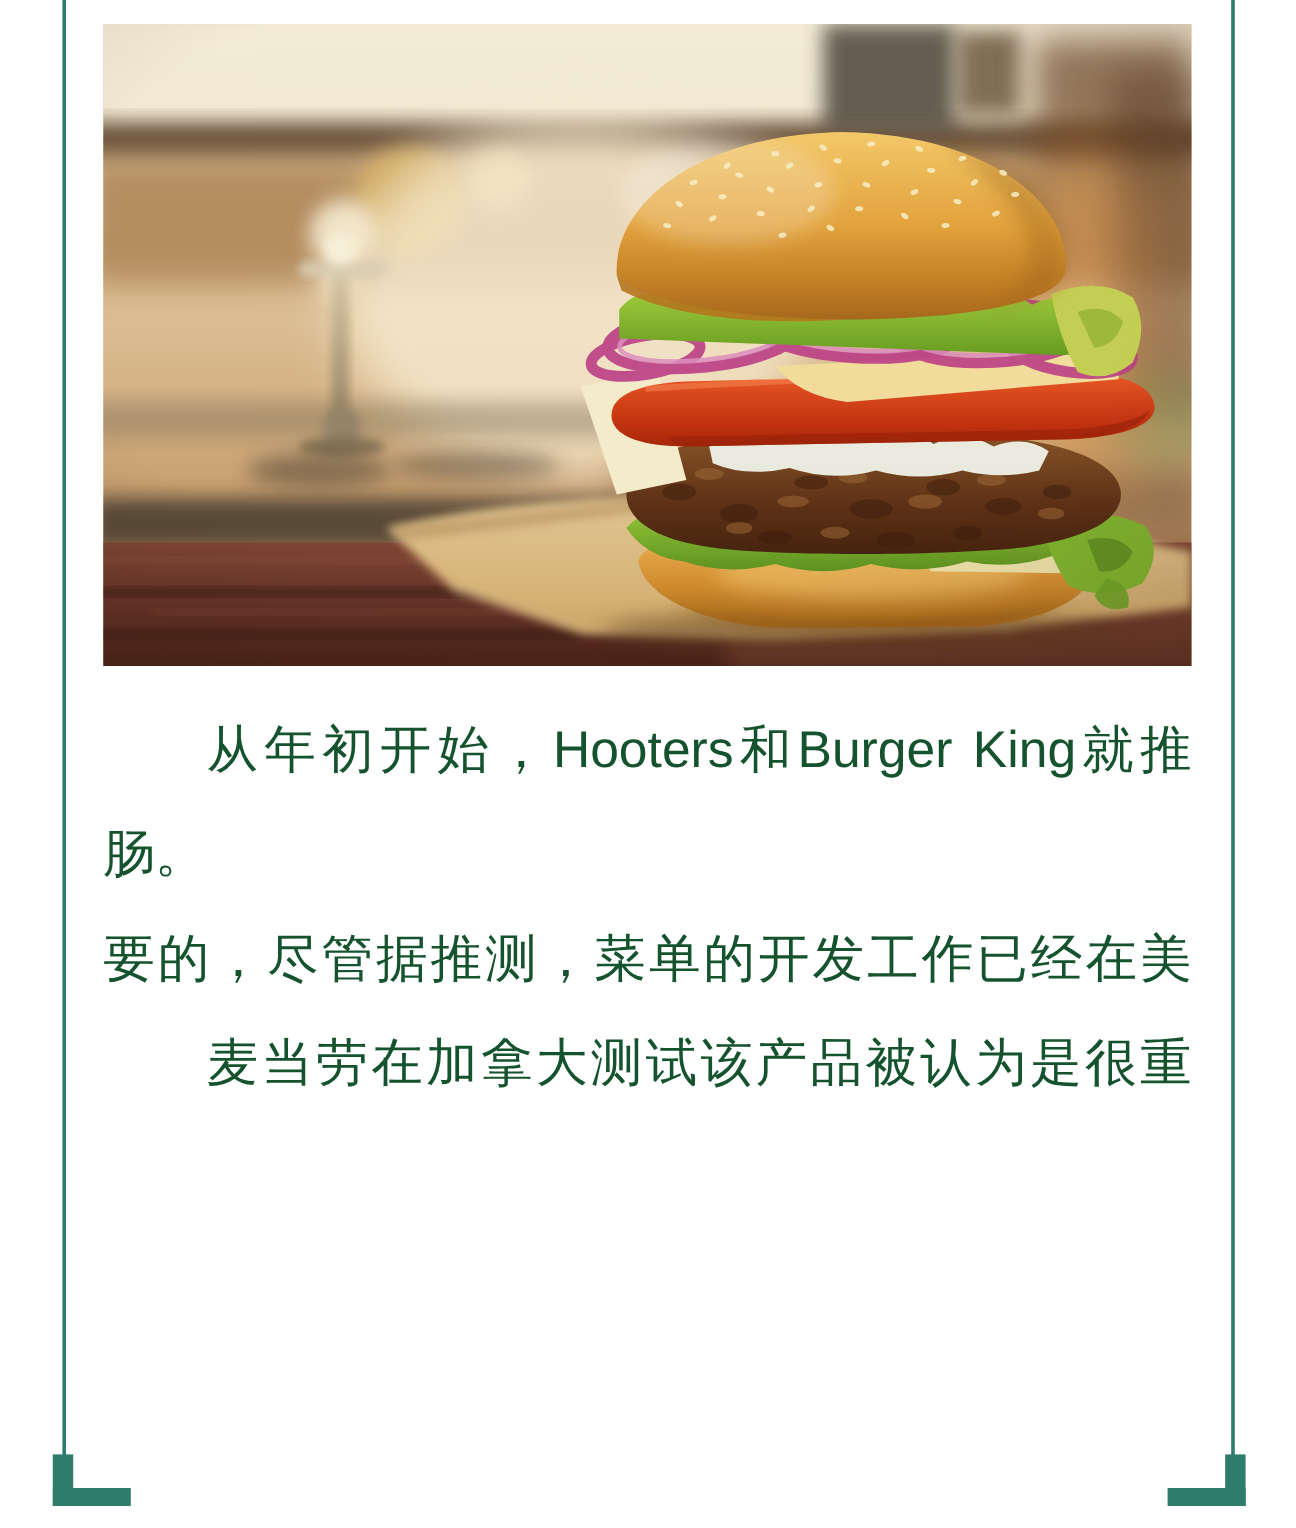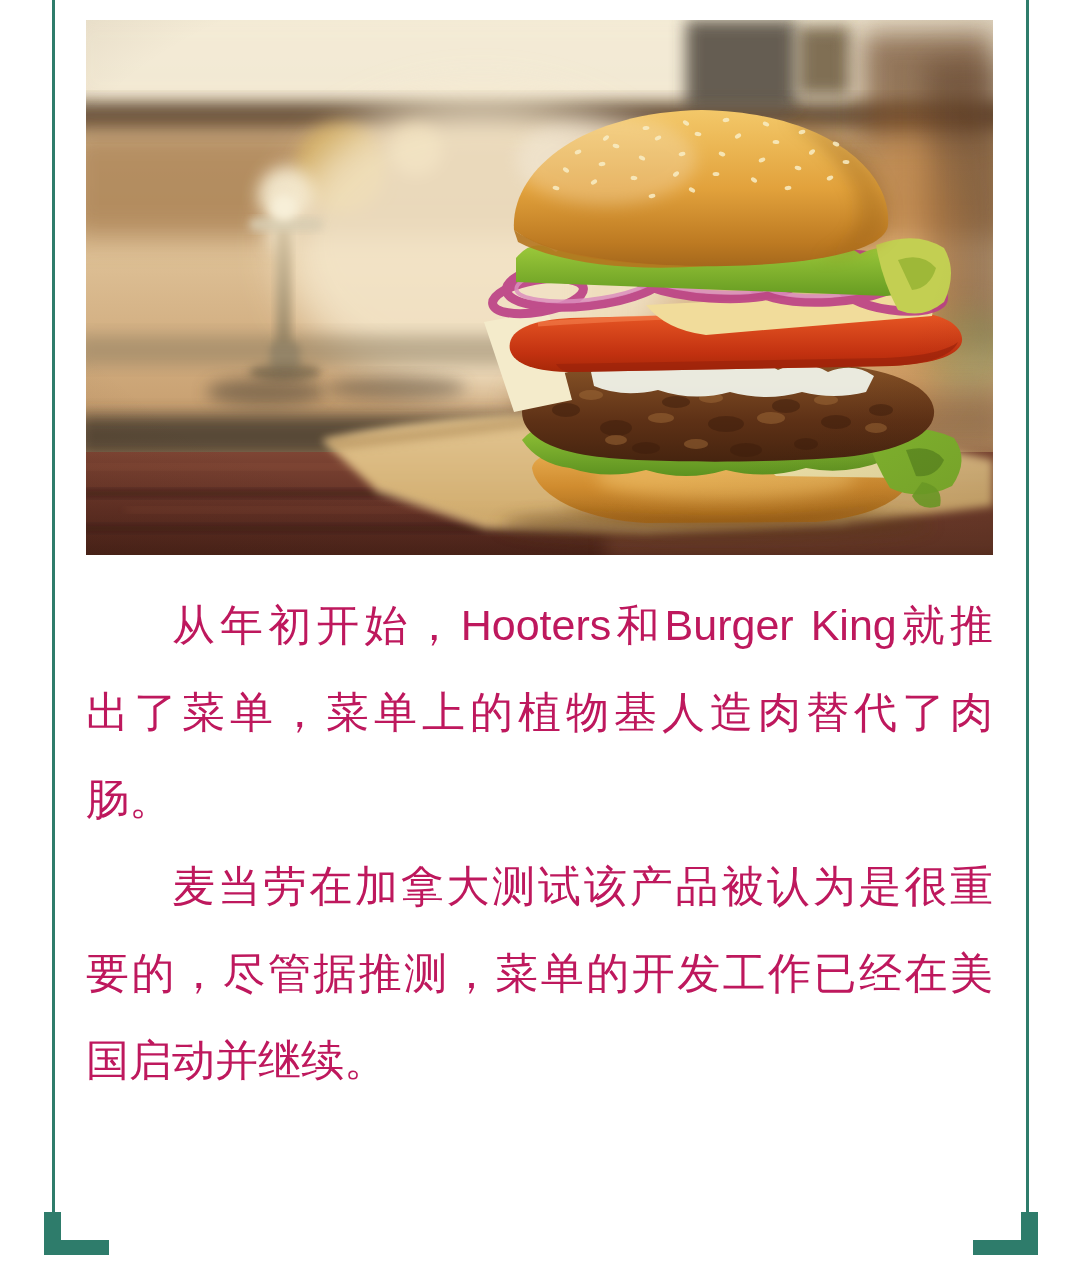--- a/index.html
+++ b/index.html
@@ -288,20 +288,18 @@
             <ellipse cx="606" cy="170" rx="3.4" ry="2.1" fill="#f8edc6" opacity="0.85" transform="rotate(30 606 170)"></ellipse>
             <ellipse cx="566" cy="176" rx="3.4" ry="2.1" fill="#f8edc6" opacity="0.85" transform="rotate(-13 566 176)"></ellipse>
           </g>
     </g>
   </g>
 
   <rect x="0" y="0" width="907" height="535" fill="url(#rVig)"></rect>
 </svg>
 </div>
 
-<div class="article" style="color: #be185d;">
+<div class="article" style="color: #14532d;">
     <div class="line indent">从年初开始，Hooters和Burger King就推</div>
-    <div class="line">出了菜单，菜单上的植物基人造肉替代了肉</div>
     <div class="line para-end">肠。</div>
+    <div class="line">要的，尽管据推测，菜单的开发工作已经在美</div>
     <div class="line indent">麦当劳在加拿大测试该产品被认为是很重</div>
-    <div class="line">要的，尽管据推测，菜单的开发工作已经在美</div>
-    <div class="line para-end">国启动并继续。</div>
   </div>
 
 </body></html>

